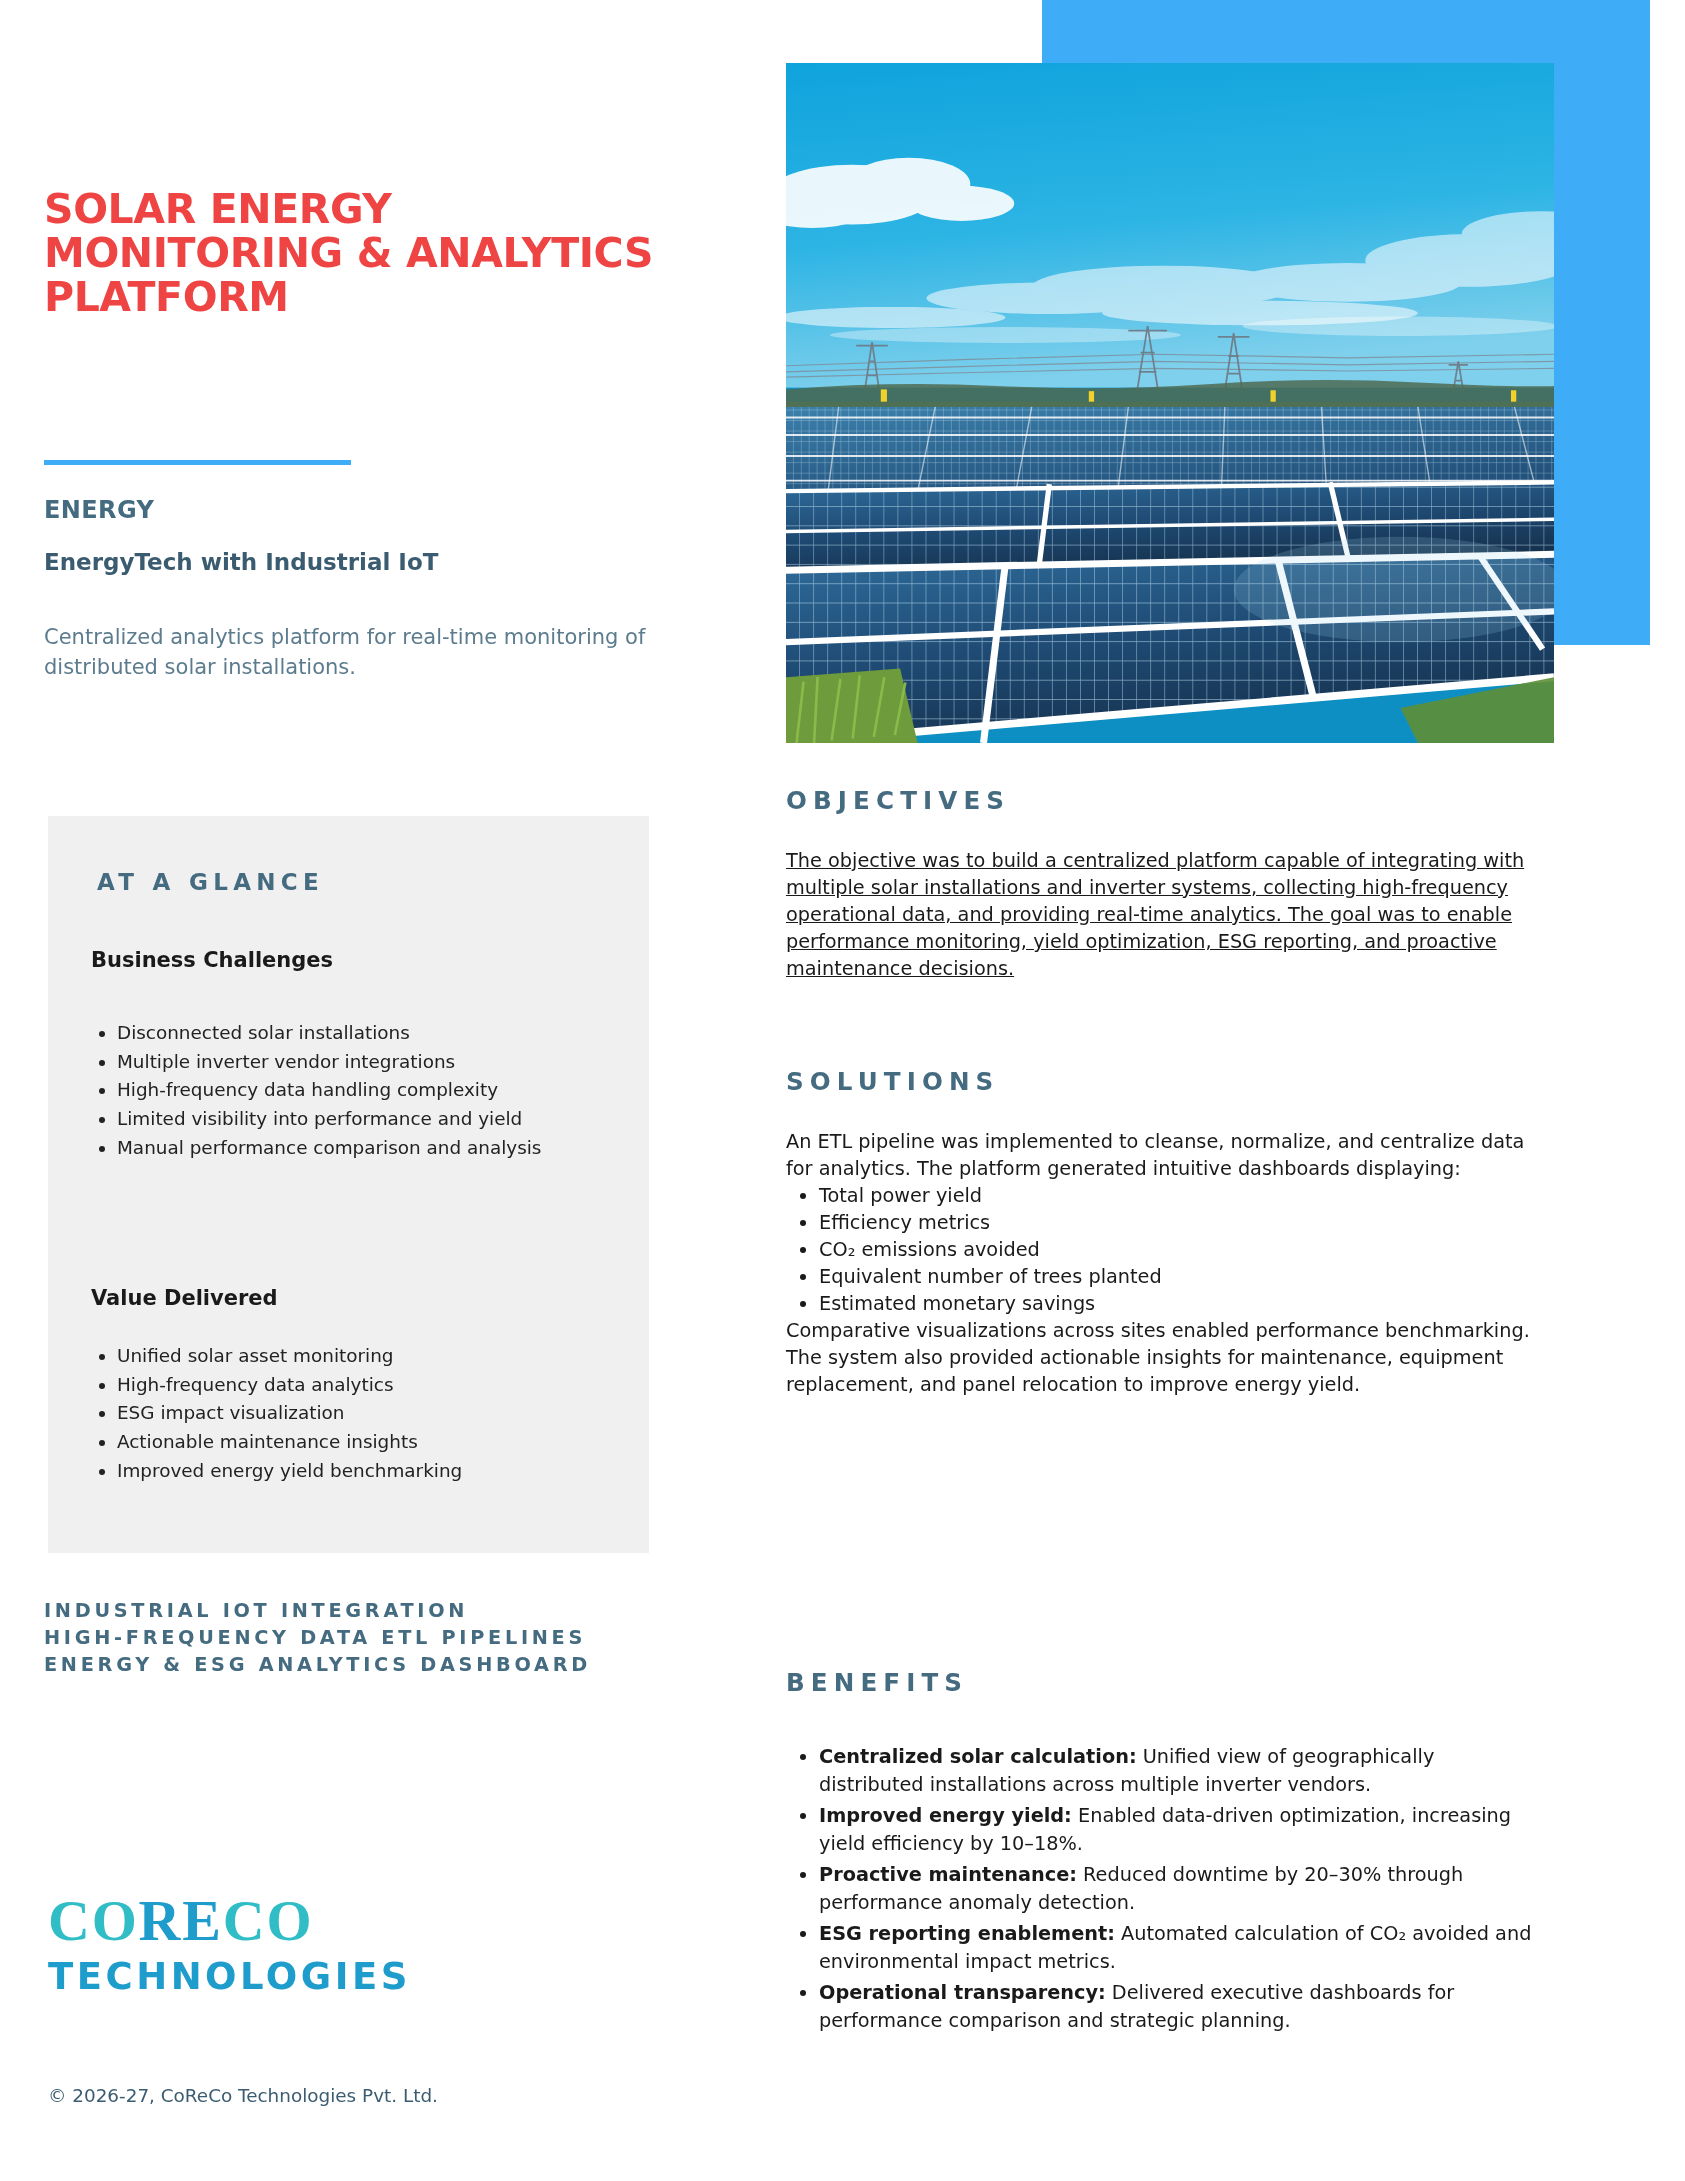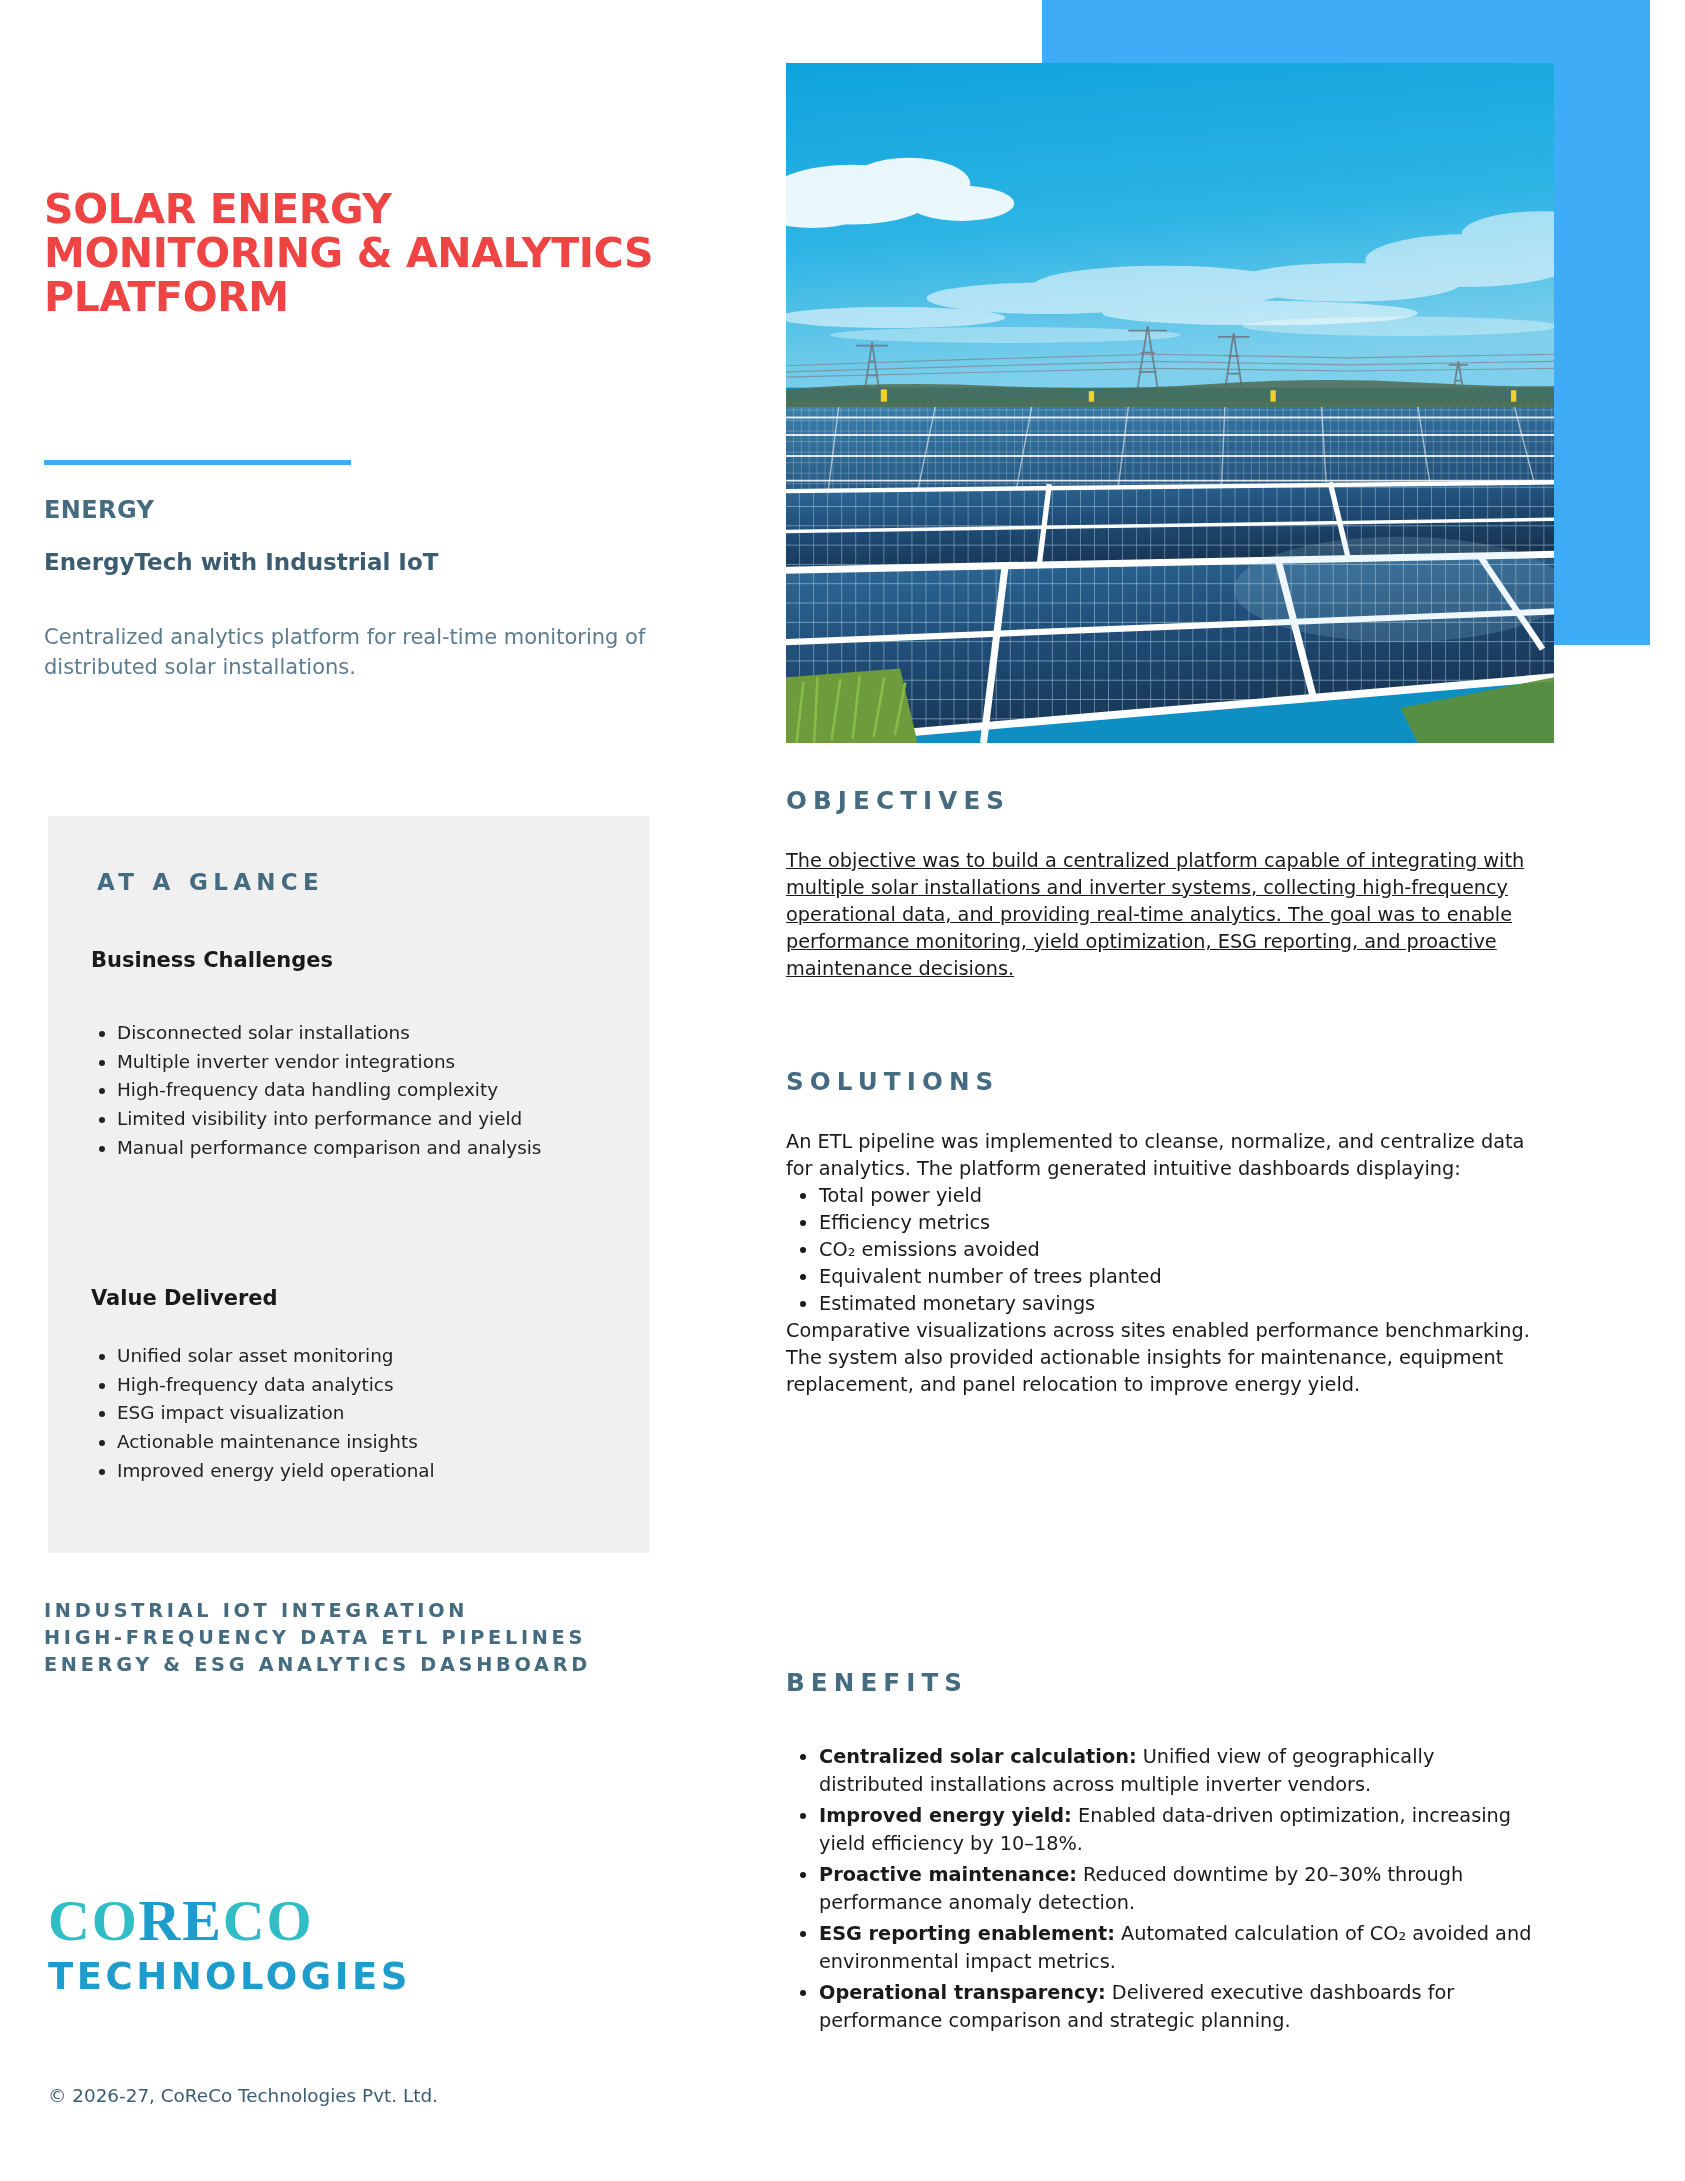--- a/index.html
+++ b/index.html
@@ -270,21 +270,21 @@
     <li>Limited visibility into performance and yield</li>
     <li>Manual performance comparison and analysis</li>
   </ul>
 
   <div class="glance-sub value">Value Delivered</div>
   <ul class="glance-list value">
     <li>Unified solar asset monitoring</li>
     <li>High-frequency data analytics</li>
     <li>ESG impact visualization</li>
     <li>Actionable maintenance insights</li>
-    <li>Improved energy yield operational</li>
+    <li>Improved energy yield benchmarking</li>
   </ul>
 
   <div class="tags">
     <div>INDUSTRIAL IOT INTEGRATION</div>
     <div>HIGH-FREQUENCY DATA ETL PIPELINES</div>
     <div>ENERGY &amp; ESG ANALYTICS DASHBOARD</div>
   </div>
 
   <div class="logo-wrap">
     <div class="logo-mark"><span class="c1">CO</span><span class="c2">RE</span><span class="c1">CO</span></div>

